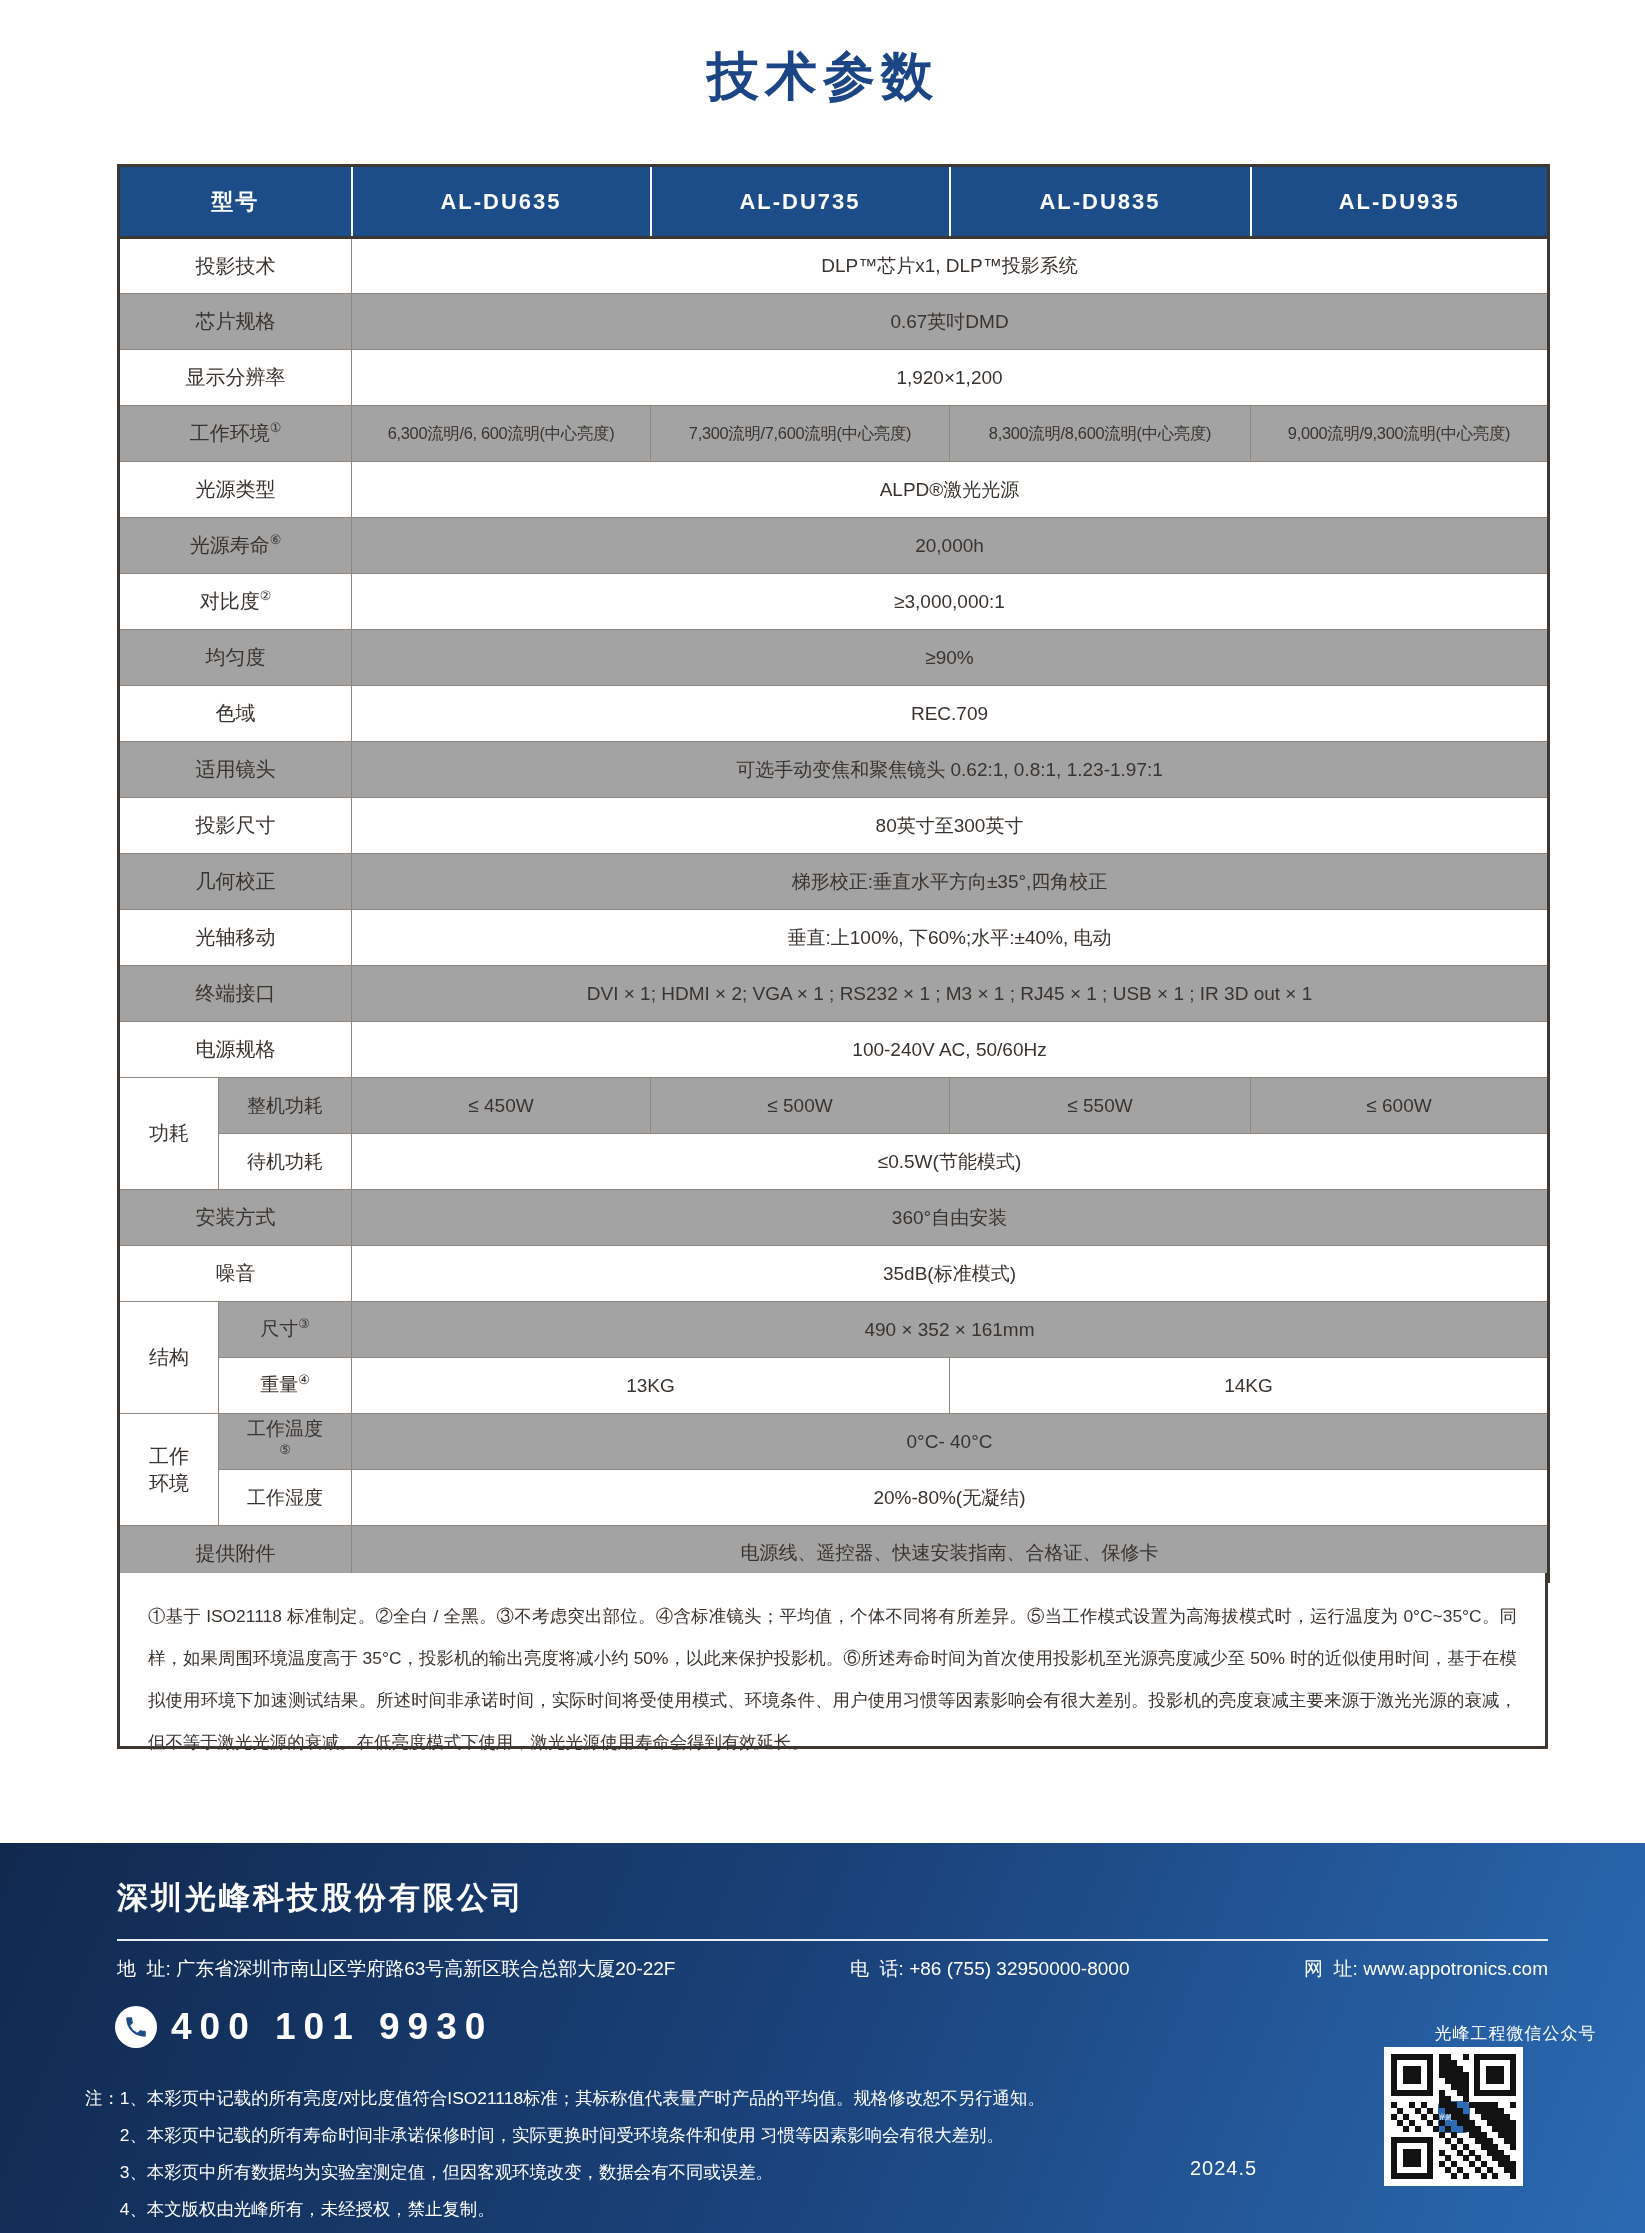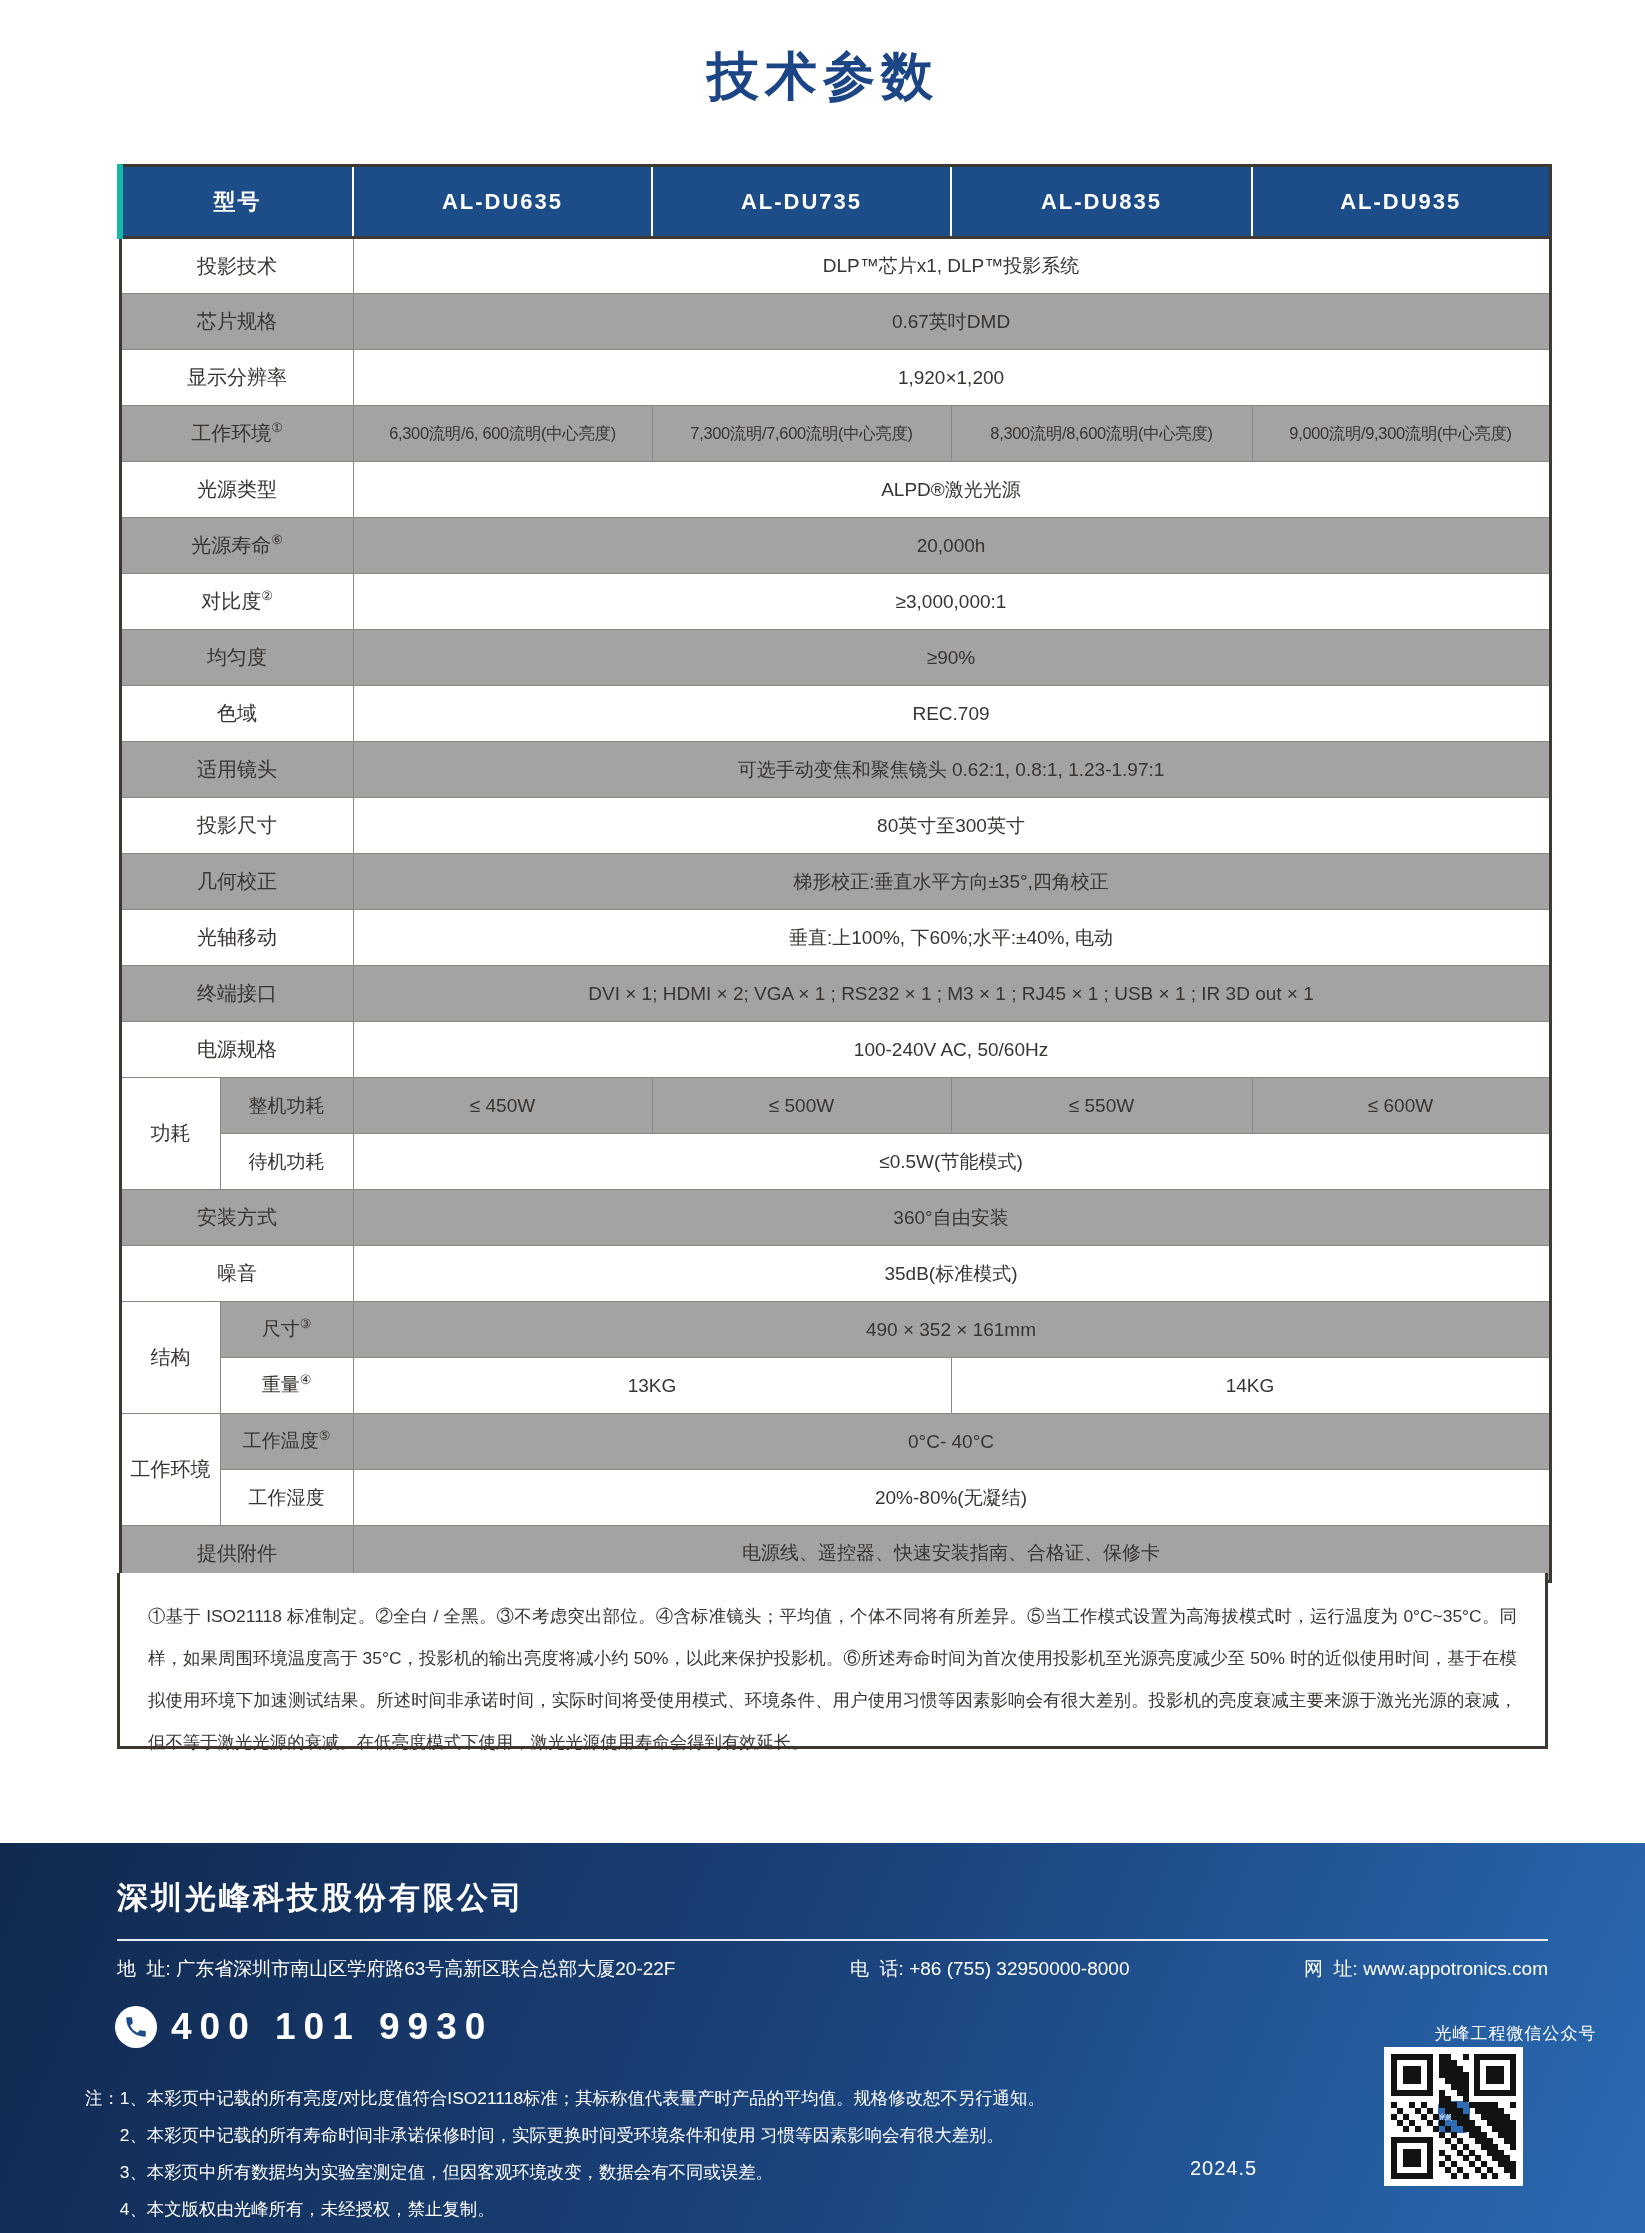--- a/index.html
+++ b/index.html
@@ -27,28 +27,28 @@
     border:3px solid #3e3833;
     font-size:19px;
   }
   .spec-table thead tr { height:72px; }
   .spec-table thead th {
     background:#1d4d89; color:#ffffff;
     font-size:22px; font-weight:bold; letter-spacing:2px;
     border:1px solid #1d4d89;
     border-left:2px solid #ffffff;
   }
-  .spec-table thead th:first-child { border-left:6px solid #14b8a6; }
+  .spec-table thead th:first-child { border-left:2px solid #14b8a6; }
   .spec-table thead tr { border-bottom:3px solid #3e3833; }
   .spec-table tbody tr { height:56px; }
   .spec-table td {
     border:1px solid #8f867d;
     text-align:center; vertical-align:middle;
     color:#3a3430;
-    padding:0 4px;
+    padding:0 24px;
   }
   .spec-table tr.gray td { background:#a3a3a3; }
   .spec-table td.group { background:#ffffff !important; font-size:19px; }
   .spec-table td.lbl { font-size:20px; }
   .spec-table td.sub { font-size:19px; }
   .spec-table td.small { font-size:16.4px; letter-spacing:-0.3px; }
   .spec-table sup { font-size:13px; }
 
   
   .footnote-box {

